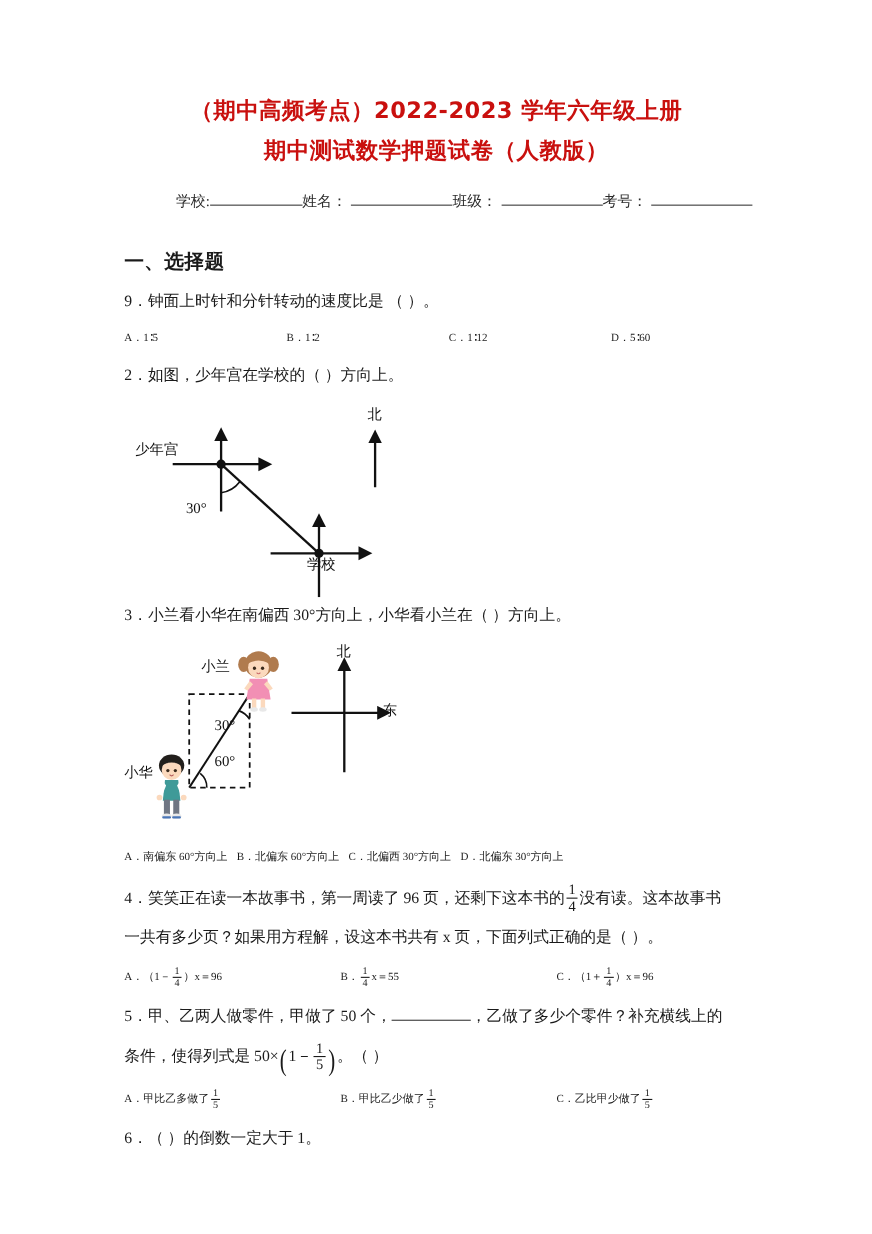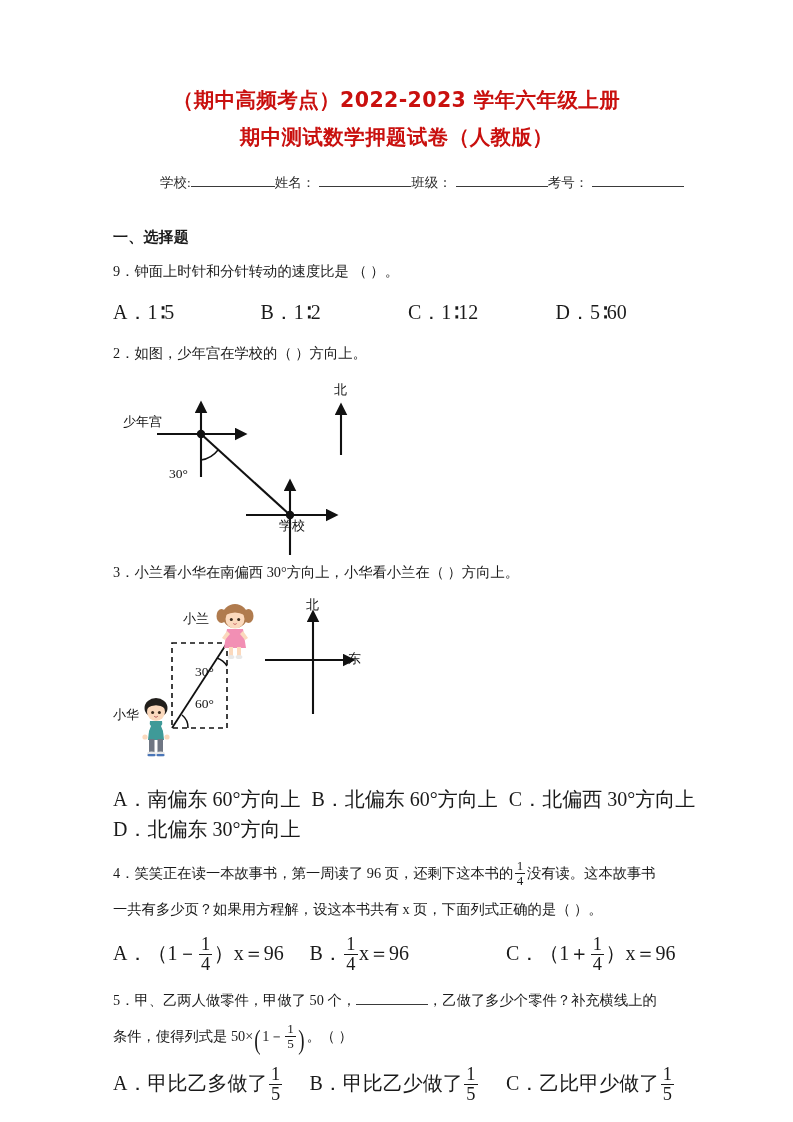--- a/index.html
+++ b/index.html
@@ -60,34 +60,34 @@
   
   .body-area {
     padding-left: 113px;
     padding-right: 90px;
     margin-top: 38px;
     font-size: 14.3px;
     line-height: 1.0;
   }
   .section-head {
     font-weight: bold;
-    font-size: 15px;
+    font-size: 18px;
     font-family: "DejaVu Sans", "Liberation Sans", sans-serif;
     margin-bottom: 15px;
     letter-spacing: 0.2px;
   }
   .qline {
     margin-bottom: 15px;
     line-height: 1.55;
     font-size: 14.3px;
   }
   .qline.tight { margin-bottom: 13px; }
   .opts {
     margin-bottom: 15px;
-    font-size: 20px;
+    font-size: 10px;
     display: flex;
     line-height: 1.5;
   }
   .opts .opt { white-space: nowrap; }
   .opts.four .opt { width: 25%; }
   .opts.three .opt { width: 33.3%; }
   .opts.inline { display: block; }
   .opts.inline .opt { display: inline; white-space: normal; margin-right: 6px; }
 
   
@@ -282,21 +282,21 @@
       <span class="opt">D．北偏东 30°方向上</span>
     </div>
 
     <div class="qline">
       <span>4．笑笑正在读一本故事书，第一周读了 96 页，还剩下这本书的</span><span class="frac"><span class="num">1</span><span class="den">4</span></span><span>没有读。这本故事书</span>
       <div style="margin-top:11px;">一共有多少页？如果用方程解，设这本书共有 x 页，下面列式正确的是（   ）。</div>
     </div>
 
     <div class="opts three">
       <span class="opt"><span>A．</span><span>（1－</span><span class="frac"><span class="num">1</span><span class="den">4</span></span><span>）x＝96</span></span>
-      <span class="opt"><span>B．</span><span class="frac"><span class="num">1</span><span class="den">4</span></span><span>x＝96</span></span>
+      <span class="opt"><span>B．</span><span class="frac"><span class="num">1</span><span class="den">4</span></span><span>x＝55</span></span>
       <span class="opt"><span>C．</span><span>（1＋</span><span class="frac"><span class="num">1</span><span class="den">4</span></span><span>）x＝96</span></span>
     </div>
 
     <div class="qline">
       <span>5．甲、乙两人做零件，甲做了 50 个，</span><span class="blank-rule" style="width:72px;"></span><span>，乙做了多少个零件？补充横线上的</span>
       <div style="margin-top:11px;"><span>条件，使得列式是 50×</span><span class="bigparen">(</span><span>1－</span><span class="frac"><span class="num">1</span><span class="den">5</span></span><span class="bigparen">)</span><span>。（   ）</span></div>
     </div>
 
     <div class="opts three">
       <span class="opt"><span>A．</span><span>甲比乙多做了</span><span class="frac"><span class="num">1</span><span class="den">5</span></span></span>

